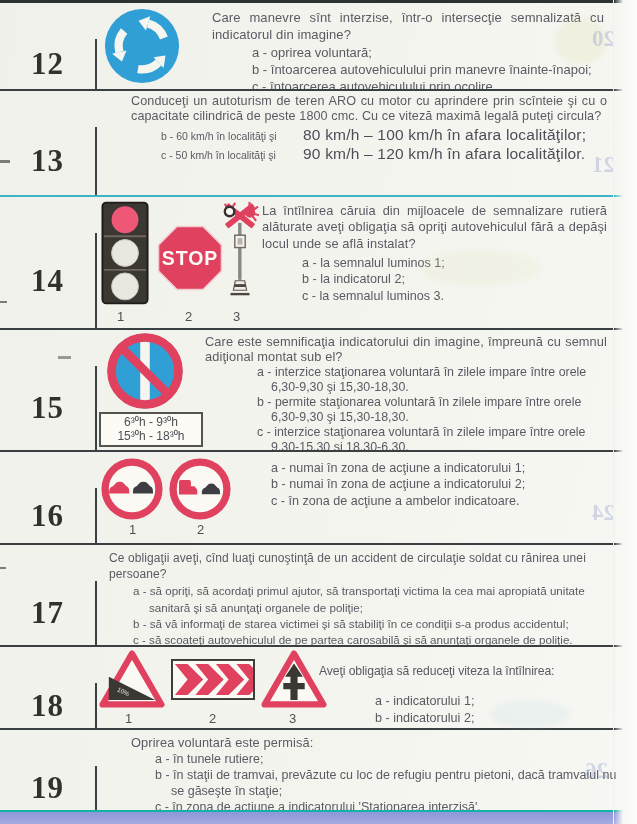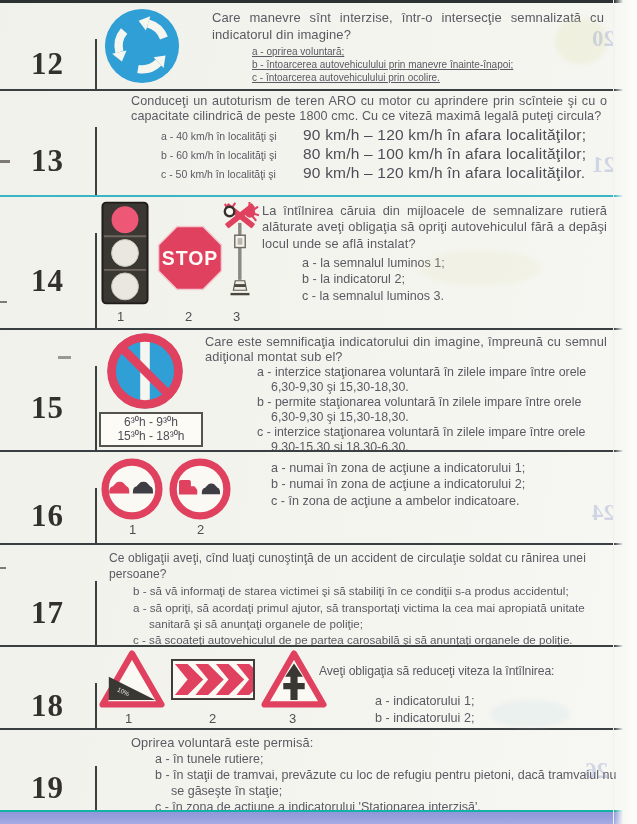--- a/index.html
+++ b/index.html
@@ -38,21 +38,21 @@
   .qtext { font-size: 13px; line-height: 1.28; letter-spacing: 0.1px; text-align: justify; }
   .opt { font-size: 12.6px; line-height: 1.3; }
   .fig { position: absolute; }
   .figlabel { position: absolute; font-size: 13px; color: #4e4e52; }
   svg text { font-family: "Liberation Sans", sans-serif; }
 
   
   .r12 .fig-roundabout { left: 6px; top: 4px; }
   .r12 .textblock { left: 115px; top: 7px; width: 392px; }
   .r12 .opts { padding-left: 40px; margin-top: 2px; }
-  .r12 .opt { font-size: 10px; text-decoration: underline; }
+  .r12 .opt { font-size: 13px; }
 
   
   .r13 .textblock { left: 34px; top: 3px; width: 476px; }
   .r13 .qtext { font-size: 12.6px; line-height: 1.22; }
   .r13 .optrow { display: flex; align-items: baseline; margin-left: 30px; line-height: 1.25; }
   .r13 .small { flex: 0 0 142px; font-size: 10.5px; white-space: nowrap; color: #5a5a63; }
   .r13 .big { font-size: 15.5px; color: #4d4d57; letter-spacing: 0.2px; white-space: nowrap; }
 
   
   .r14 .fig-trafficlight { left: 4px; top: 4px; }
@@ -158,24 +158,20 @@
     </div>
   </div>
 
   <div class="row r13 cyan-sep" style="height:106px">
     <div class="numcol">
       <span class="qnum">13</span>
     </div>
     <div class="content">
       <div class="textblock">
         <div class="qtext">Conduceţi un autoturism de teren ARO cu motor cu aprindere prin scînteie şi cu o capacitate cilindrică de peste 1800 cmc. Cu ce viteză maximă legală puteţi circula?</div>
-        <div class="optrow">
-          <span class="small">a - 40 km/h în localităţi şi</span>
-          <span class="big">90 km/h – 120 km/h în afara localităţilor;</span>
-        </div>
         <div class="optrow">
           <span class="small">b - 60 km/h în localităţi şi</span>
           <span class="big">80 km/h – 100 km/h în afara localităţilor;</span>
         </div>
         <div class="optrow">
           <span class="small">c - 50 km/h în localităţi şi</span>
           <span class="big">90 km/h – 120 km/h în afara localităţilor.</span>
         </div>
       </div>
     </div>
@@ -298,22 +294,22 @@
   </div>
 
   <div class="row r17" style="height:102px">
     <div class="numcol">
       <span class="qnum">17</span>
     </div>
     <div class="content">
       <div class="textblock">
         <div class="qtext">Ce obligaţii aveţi, cînd luaţi cunoştinţă de un accident de circulaţie soldat cu rănirea unei persoane?</div>
         <div class="opts">
+          <div class="opt">a - să opriţi, să acordaţi primul ajutor, să transportaţi victima la cea mai apropiată unitate sanitară şi să anunţaţi organele de poliţie;</div>
           <div class="opt">b - să vă informaţi de starea victimei şi să stabiliţi în ce condiţii s-a produs accidentul;</div>
-          <div class="opt">a - să opriţi, să acordaţi primul ajutor, să transportaţi victima la cea mai apropiată unitate sanitară şi să anunţaţi organele de poliţie;</div>
           <div class="opt">c - să scoateţi autovehiculul de pe partea carosabilă şi să anunţaţi organele de poliţie.</div>
         </div>
       </div>
     </div>
   </div>
 
   <div class="row r18" style="height:83px">
     <div class="numcol">
       <span class="qnum">18</span>
     </div>

